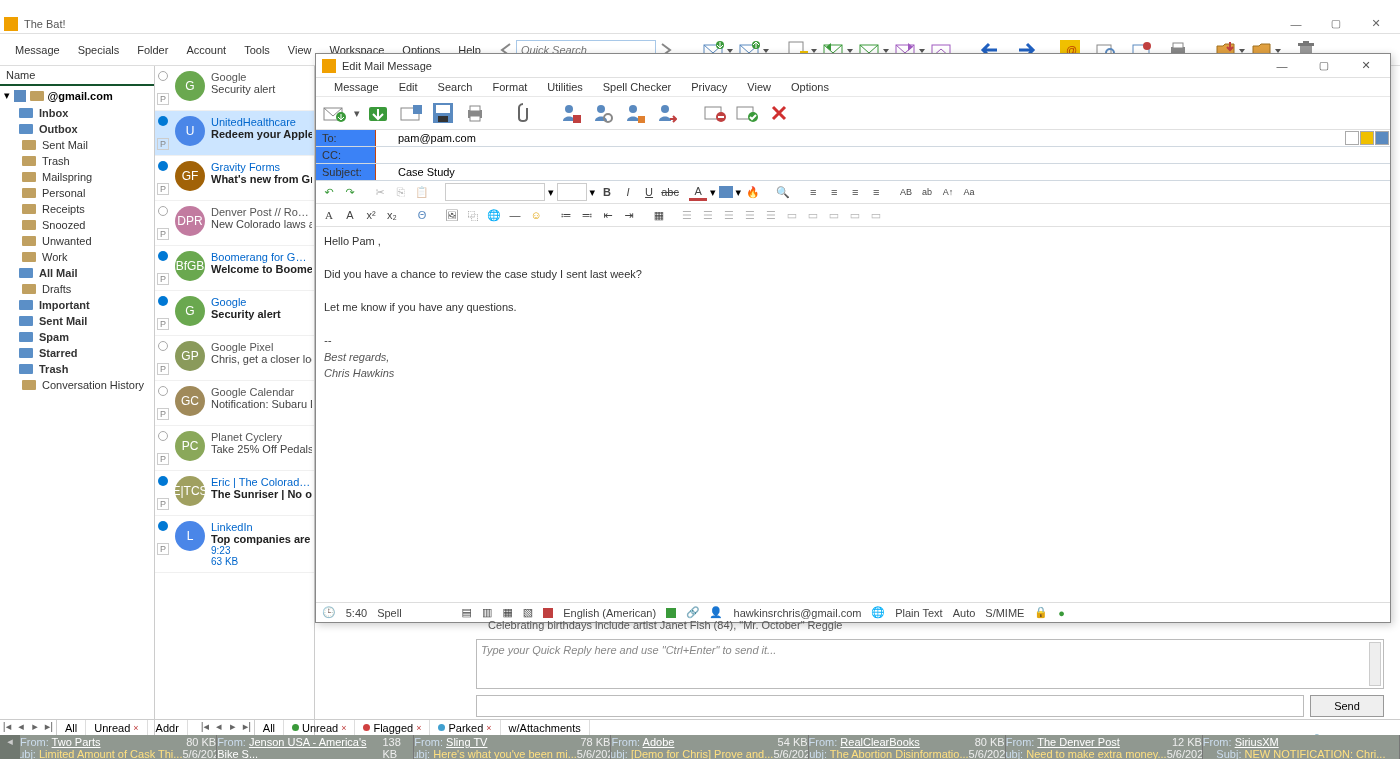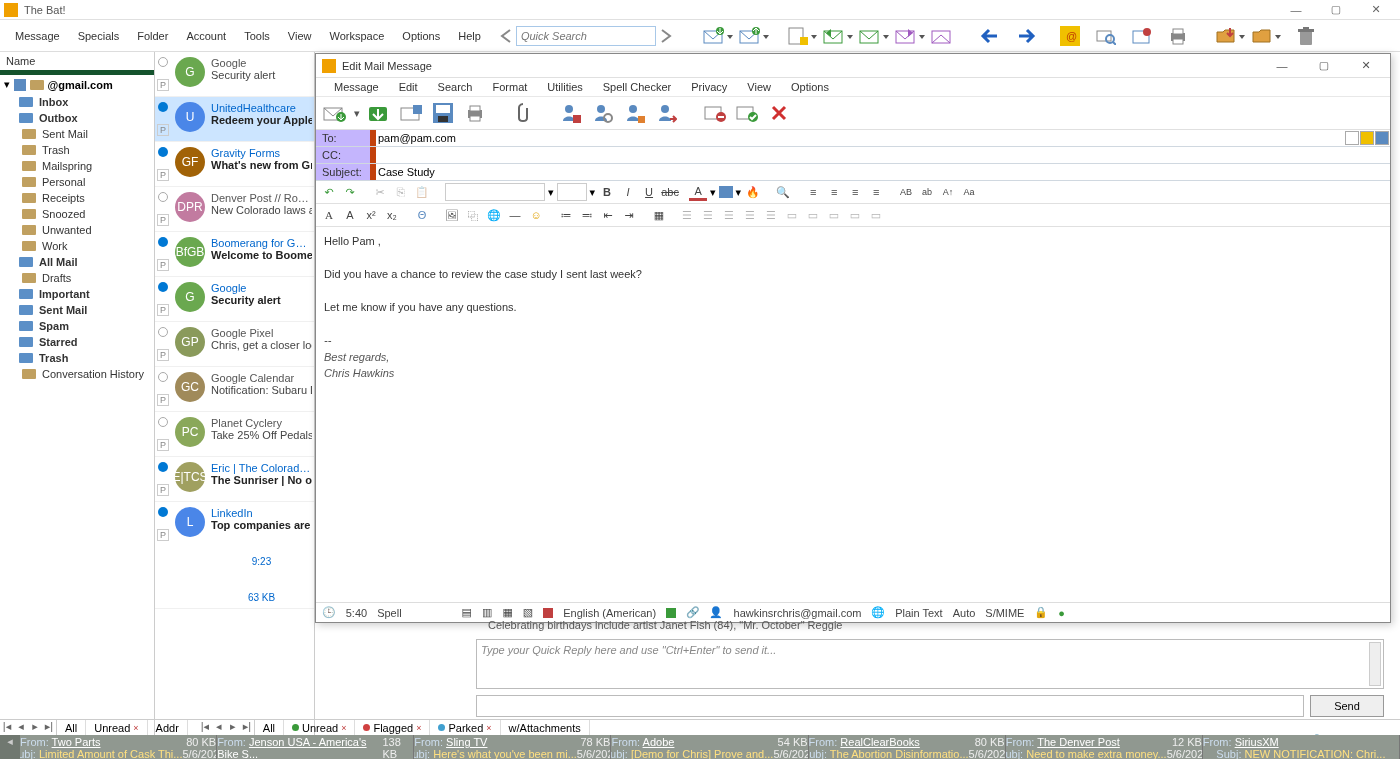--- a/index.html
+++ b/index.html
@@ -1,38 +1,38 @@
 <!DOCTYPE html>
 <html><head>
 <meta charset="utf-8">
 <style>
 * { margin: 0; padding: 0; box-sizing: border-box; font-family: "Segoe UI", Tahoma, sans-serif; font-size: 11px; }
 body { width: 1400px; height: 759px; background: #fff; overflow: hidden; position: relative; }
 
 
-.titlebar { height: 20px; display: flex; align-items: center; padding: 0 4px; background: #fff; border-bottom: 1px solid #e0e0e0; }
+.titlebar { height: 20px; display: flex; align-items: center; padding: 0 4px; background: #fff; border-bottom: 1px solid #e0e0e0; margin-top: 14px; }
 .titlebar .app-icon { width: 14px; height: 14px; background: #f0a000; margin-right: 6px; }
 .titlebar .title { flex: 1; color: #555; }
 .titlebar .win-btn { width: 40px; height: 18px; display: flex; align-items: center; justify-content: center; color: #666; }
 
 
 .menubar { height: 32px; display: flex; align-items: center; border-bottom: 1px solid #ddd; padding-left: 6px; gap: 0; }
 .menubar .mi { padding: 0 9px; color: #333; height: 100%; display: flex; align-items: center; }
 .menubar .tool-sep { width: 6px; }
 .menubar .nav-arrow { width: 20px; height: 24px; display: flex; align-items: center; justify-content: center; color: #7f7f7f; }
 .menubar input.search { width: 140px; height: 20px; border: 1px solid #a8c8e8; padding: 1px 4px; font-style: italic; color: #7f7f7f; }
 .menubar .tool-icon { width: 26px; height: 26px; margin: 0 5px; display: flex; align-items: center; justify-content: center; position: relative; }
 .menubar .tool-icon.dd::after { content: ""; border-left: 3px solid transparent; border-right: 3px solid transparent; border-top: 4px solid #555; position: absolute; right: -6px; top: 12px;}
 
 
 .main-grid { display: flex; height: 690px; }
 
 
 .folder-pane { width: 155px; border-right: 1px solid #ccc; }
-.folder-pane .hdr { padding: 3px 6px; color: #333; border-bottom: 5px solid #14532d; }
+.folder-pane .hdr { padding: 3px 6px; color: #333; border-bottom: 2px solid #14532d; }
 .folder-pane .acct { padding: 3px 4px; display: flex; align-items: center; gap: 4px; }
 .folder-pane .folder { padding: 2px 4px 2px 22px; display: flex; align-items: center; gap: 6px; color: #333; }
 .folder-pane .folder.bold { font-weight: bold; padding-left: 19px; }
 .folder-icon { width: 14px; height: 10px; background: #c0a060; border-radius: 1px; display: inline-block; }
 .folder-icon.blue { background: #5b8fc7; }
 
 
 .msg-pane { width: 160px; border-right: 1px solid #ccc; overflow: hidden; position: relative; }
 .msg { display: flex; padding: 5px 2px; border-bottom: 1px solid #f0f0f0; gap: 6px; }
 .msg .dot-col { width: 12px; display: flex; flex-direction: column; align-items: center; gap: 10px; }
@@ -40,35 +40,35 @@
 .msg .dot.blue { background: #0078d4; }
 .msg .dot.empty { border: 1px solid #aaa; }
 .msg .p { font-size: 9px; color: #888; border: 1px solid #ccc; padding: 0 2px; margin-top: 2px;}
 .msg .avatar { width: 30px; height: 30px; border-radius: 50%; display: flex; align-items: center; justify-content: center; color: #fff; font-size: 12px; flex-shrink: 0; }
 .msg .text { flex: 1; overflow: hidden; }
 .msg .from { color: #0066cc; white-space: nowrap; overflow: hidden; text-overflow: ellipsis; }
 .msg .from.read { color: #555; }
 .msg .subj { color: #222; white-space: nowrap; overflow: hidden; font-weight: bold; }
 .msg .subj.read { font-weight: normal; color: #444; }
 .msg.sel { background: #cce5ff; }
-.msg .meta { text-align: center; color: #0066cc; font-size: 10px; margin-top: 25px; }
+.msg .meta { text-align: left; color: #0066cc; font-size: 10px; }
 
 
 .compose { position: absolute; left: 315px; top: 53px; width: 1076px; height: 570px; background: #fff; border: 1px solid #888; box-shadow: 2px 2px 8px rgba(0,0,0,0.2); display: flex; flex-direction: column; }
 .compose .ctitle { height: 24px; display: flex; align-items: center; padding: 0 6px; gap: 6px; border-bottom: 1px solid #e0e0e0; }
 .compose .ctitle .ci { width: 14px; height: 14px; background: #f0a000; }
 .compose .ctitle .txt { flex: 1; color: #333; }
 .compose .ctitle .wb { width: 36px; text-align: center; color: #555; }
 .compose .cmenu { display: flex; gap: 0; padding: 3px 8px; border-bottom: 1px solid #e8e8e8; }
 .compose .cmenu .mi { padding: 0 10px; color: #333; }
 .compose .ctoolbar { display: flex; align-items: center; padding: 3px 6px; gap: 6px; border-bottom: 1px solid #e0e0e0; }
 .compose .ticon { width: 26px; height: 26px; display: flex; align-items: center; justify-content: center; }
 .compose .hdr-row { display: flex; border-bottom: 1px solid #d0d8e0; }
-.compose .hdr-row .lbl { width: 60px; padding: 2px 6px; background: #c4b5fd; border-right: 6px solid #c2410c; color: #333; }
-.compose .hdr-row .val { flex: 1; padding: 2px 2px; }
+.compose .hdr-row .lbl { width: 60px; padding: 2px 6px; background: #3b82f6; border-right: 1px solid #c2410c; color: #333; }
+.compose .hdr-row .val { flex: 1; padding: 2px 22px; }
 .compose .fmt-toolbar { display: flex; align-items: center; padding: 2px 4px; gap: 3px; border-bottom: 1px solid #e0e0e0; }
 .compose .fmt-toolbar .sel { width: 100px; height: 18px; border: 1px solid #ccc; }
 .compose .fmt-toolbar .sel.sm { width: 30px; }
 .compose .fmt-toolbar .fbtn { width: 18px; height: 18px; display: flex; align-items: center; justify-content: center; color: #444; }
 .compose .body { flex: 1; padding: 6px 8px; color: #333; line-height: 1.5; }
 .compose .body .sig { font-style: italic; color: #555; }
 .compose .cstatus { height: 20px; display: flex; align-items: center; padding: 0 6px; gap: 10px; border-top: 1px solid #ddd; font-size: 10px; color: #444; }
 .compose .cstatus .sq { width: 10px; height: 10px; }
 
 

